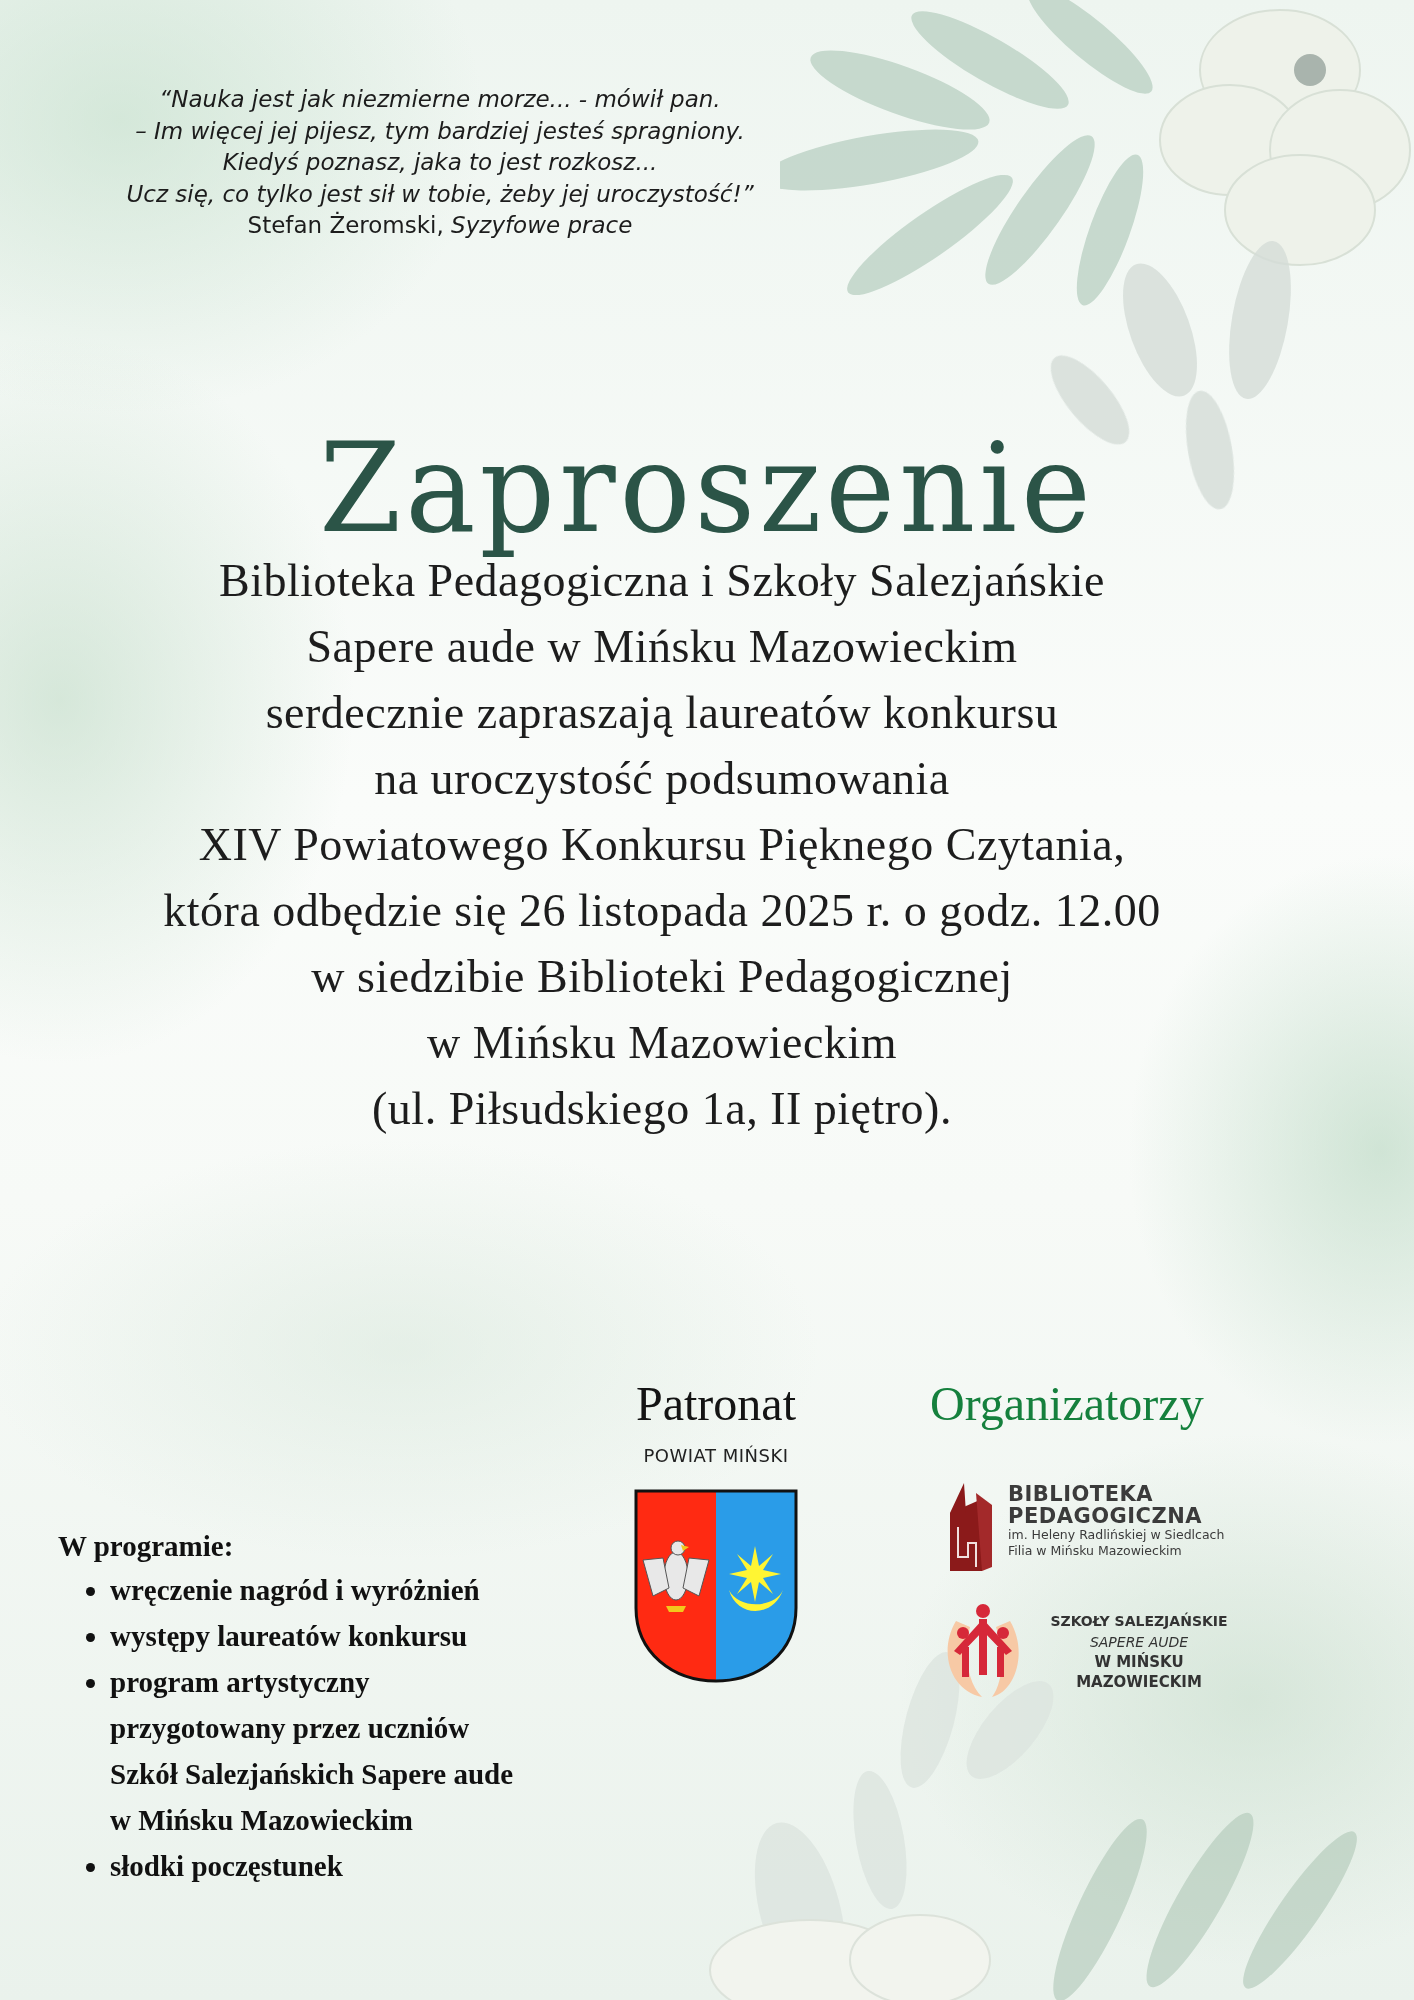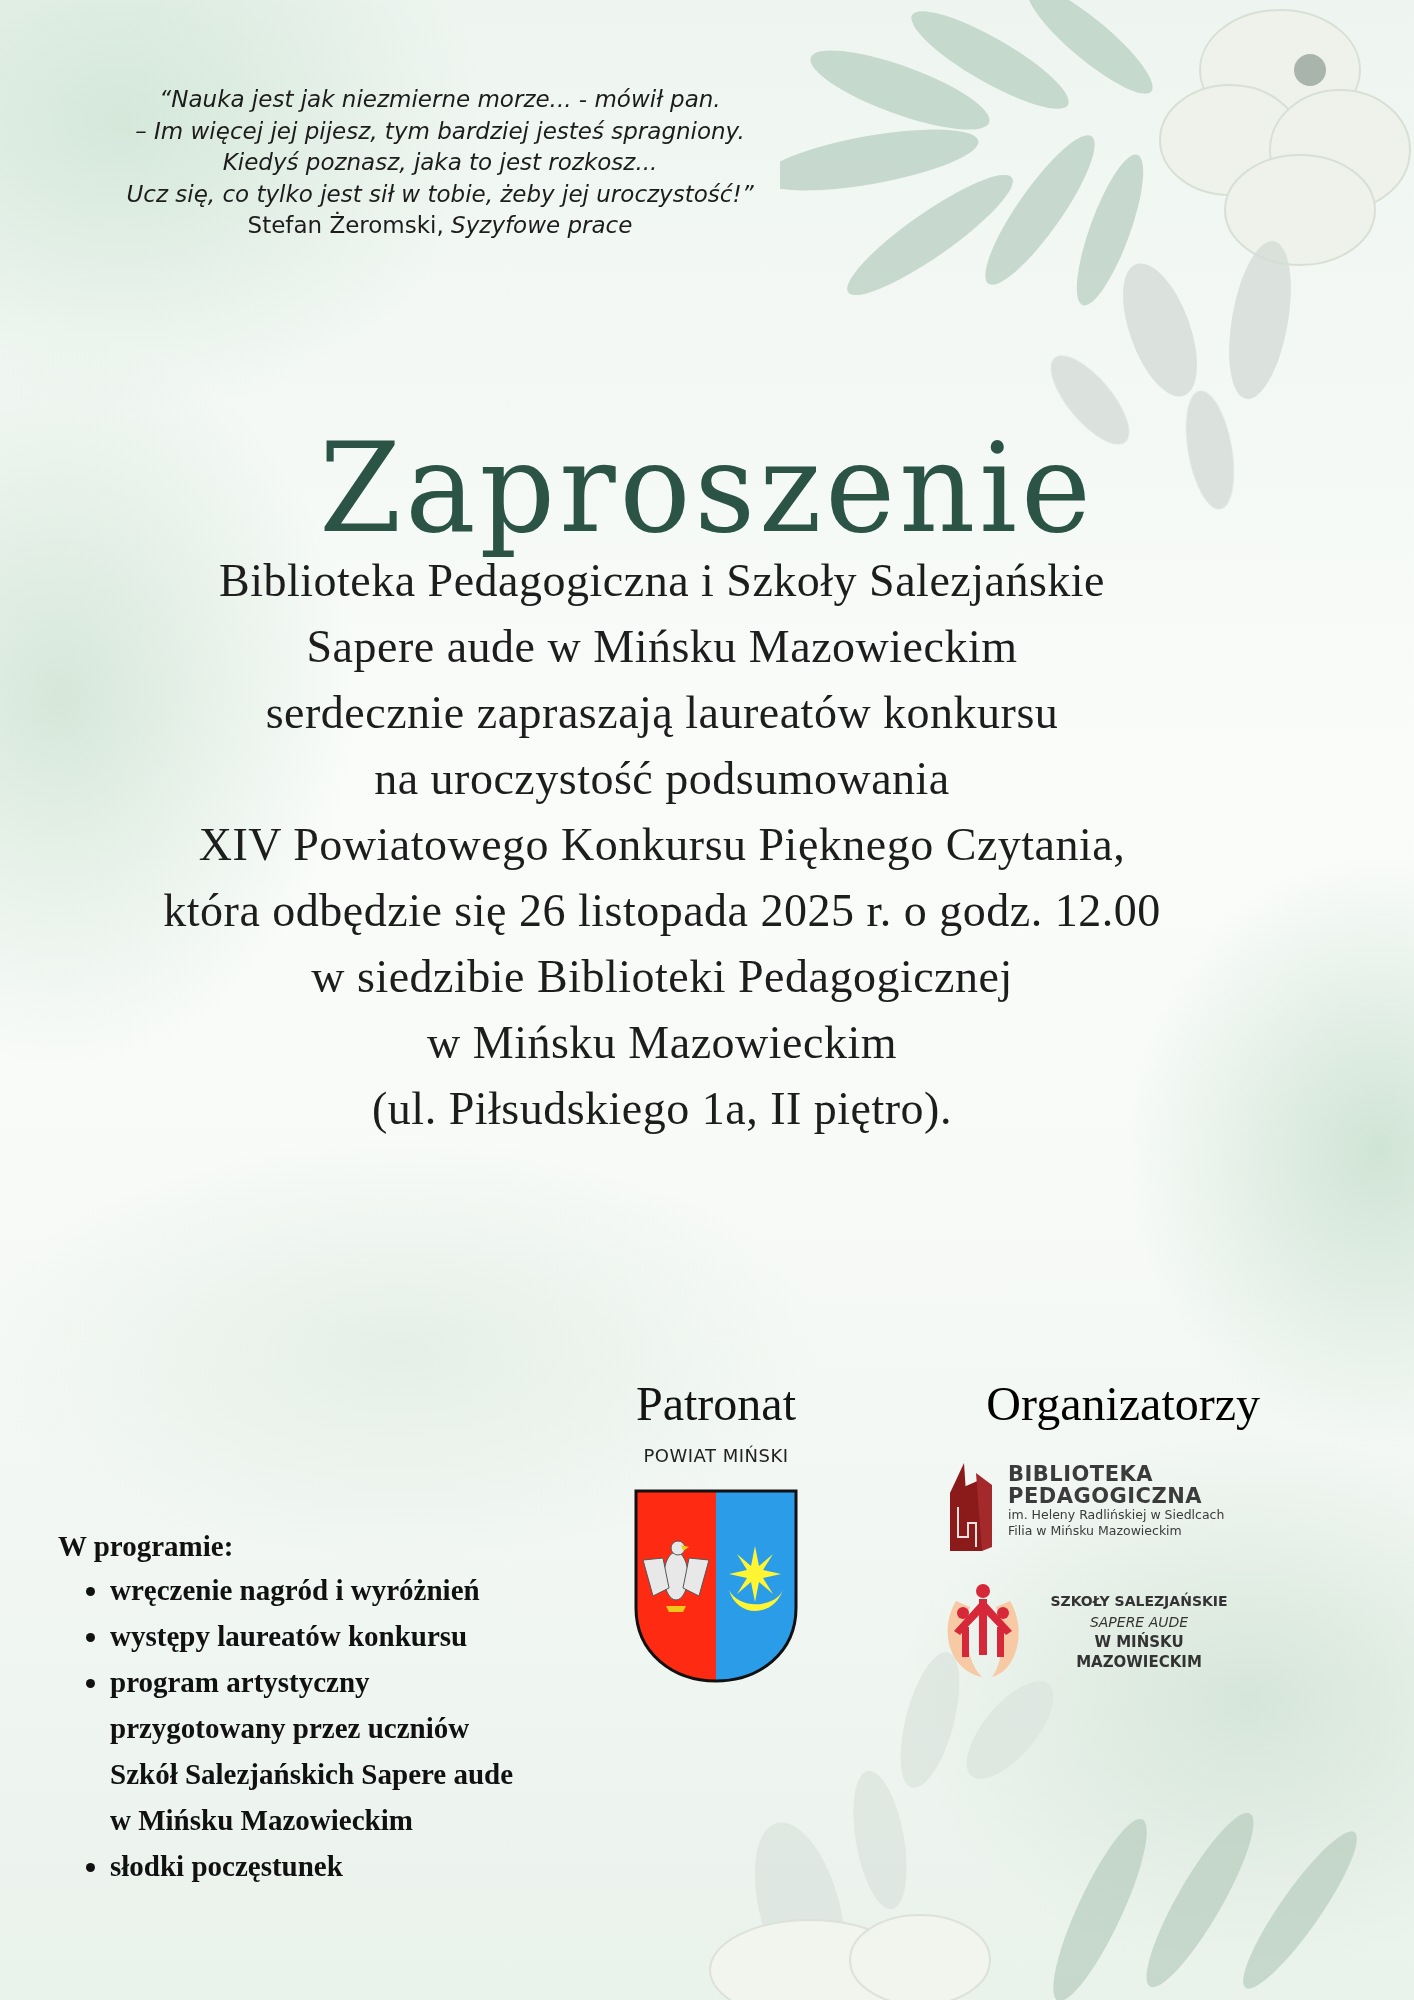--- a/index.html
+++ b/index.html
@@ -52,23 +52,23 @@
   }
   .patron .subtitle {
     font-family: "DejaVu Sans", sans-serif; font-size: 18px; color: #222; margin-top: 14px; letter-spacing: 0.5px;
   }
   .coat { margin: 22px auto 0 auto; width: 166px; height: 196px; display: block; }
 
   .org {
     position: absolute; left: 930px; top: 1376px; width: 360px;
   }
   .org .heading {
-    font-family: "Liberation Serif", serif; font-size: 48px; color: #000000; text-align: right; width: 330px;
-  }
-  .logo-bp { display: flex; align-items: flex-start; margin-top: 32px; margin-left: 16px; }
+    font-family: "Liberation Serif", serif; font-size: 48px; color: #15803d; text-align: left; width: 330px;
+  }
+  .logo-bp { display: flex; align-items: flex-start; margin-top: 52px; margin-left: 16px; }
   .logo-bp .txt { margin-left: 12px; font-family: "DejaVu Sans", sans-serif; color: #3b3b3b; }
   .logo-bp .l1, .logo-bp .l2 { font-weight: bold; font-size: 21px; line-height: 22px; letter-spacing: 0.5px; }
   .logo-bp .l3, .logo-bp .l4 { font-size: 12.5px; line-height: 16px; }
 
   .logo-sal { display: flex; align-items: center; margin-top: 26px; margin-left: 16px; }
   .logo-sal .txt { margin-left: 14px; font-family: "DejaVu Sans", sans-serif; color: #333; text-align: center; width: 210px; }
   .logo-sal .l1 { font-weight: bold; font-size: 14px; line-height: 22px; }
   .logo-sal .l2 { font-style: italic; font-size: 14px; line-height: 20px; }
   .logo-sal .l3 { font-weight: bold; font-size: 15px; line-height: 20px; }
 

